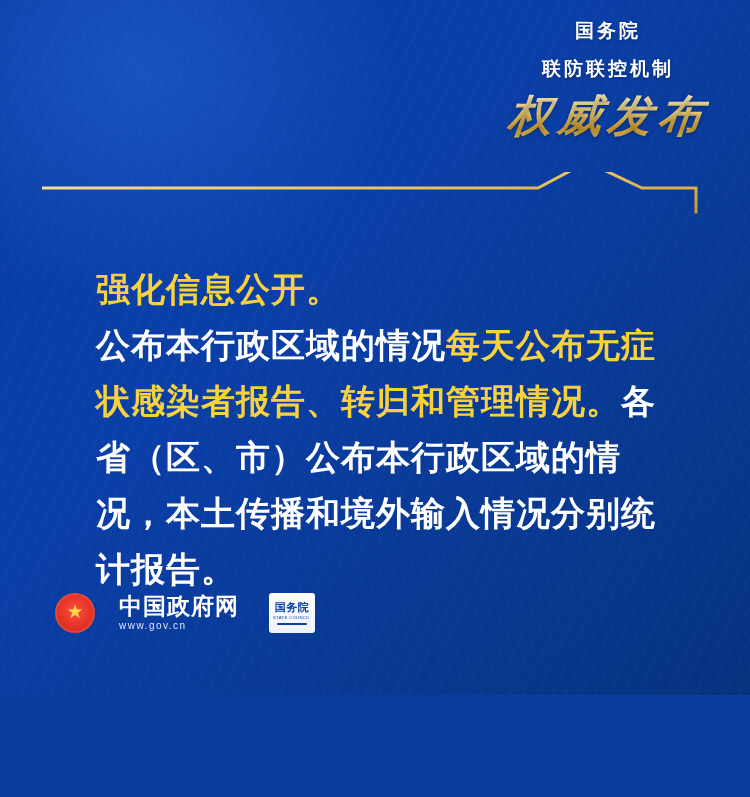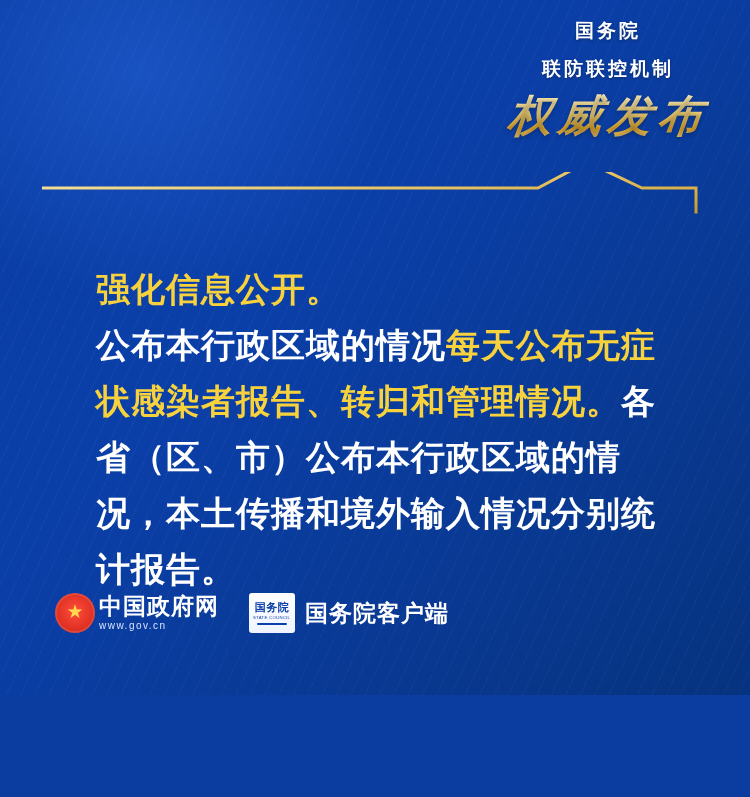--- a/index.html
+++ b/index.html
@@ -132,21 +132,21 @@
   .emblem .star {
     position: absolute;
     left: 50%;
     top: 46%;
     transform: translate(-50%,-50%);
     color: #ffd84d;
     font-size: 19px;
     line-height: 1;
   }
   .gov-text {
-    margin-left: 4px;
+    margin-left: 24px;
     line-height: 1.05;
   }
   .gov-cn {
     color: #ffffff;
     font-size: 23px;
     font-weight: bold;
     letter-spacing: 1px;
   }
   .gov-url {
     color: #d7e4ff;
@@ -246,18 +246,17 @@
         <div class="gov-url">www.gov.cn</div>
       </div>
     </div>
 
     <div class="client-logo">
       <div class="client-badge">
         <div class="cb-top">国务院</div>
         <div class="cb-sub">STATE COUNCIL</div>
         <div class="cb-bar"></div>
       </div>
-      <div class="client-text">国务院客户端</div>
     </div>
 
   </div>
 
 </div>
 
 </body></html>

